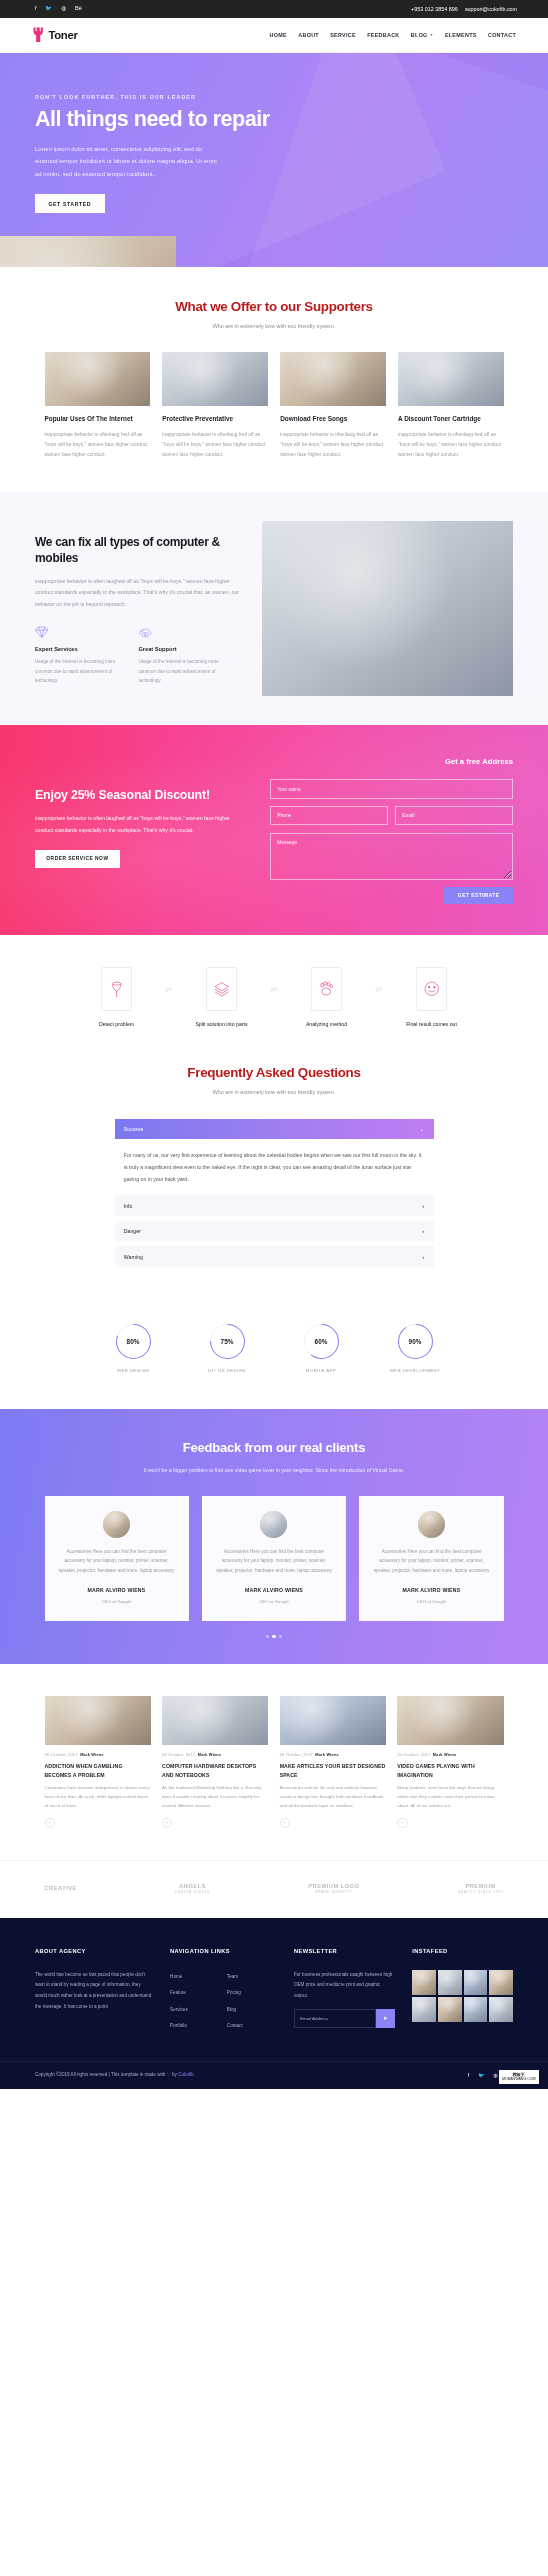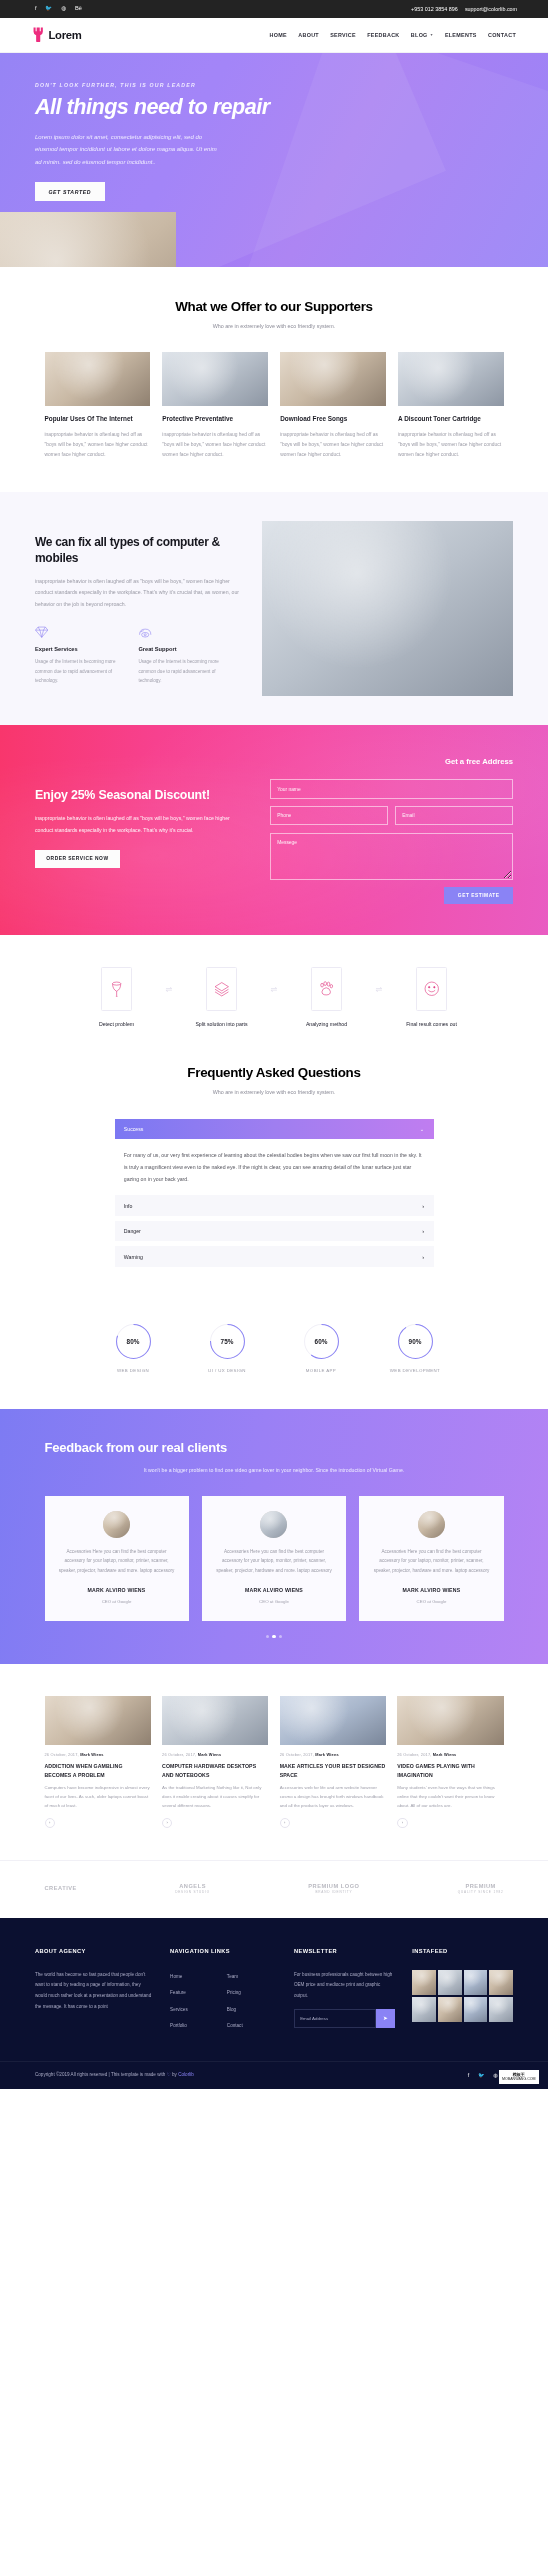--- a/index.html
+++ b/index.html
@@ -36,21 +36,21 @@
     background:linear-gradient(118deg,#8f7bf5 0%,#9d7cf8 35%,#a87ef3 60%,#9b86f7 100%);
   }
   .hero::before {
     content:""; position:absolute; left:-62px; top:-98px; width:464px; height:319px;
     background:rgba(255,255,255,.07); transform:rotate(-23deg);
   }
   .hero::after {
     content:""; position:absolute; right:-124px; top:20.6px; width:392px; height:268px;
     background:rgba(255,255,255,.06); transform:rotate(19deg);
   }
-  .hero-inner { position:relative; z-index:3; width:515px; margin:0 auto; padding:29px 18.5px 0; display:flex;font-style:italic; }
+  .hero-inner { position:relative; z-index:3; width:515px; margin:12px auto; padding:29px 18.5px 0; display:flex; }
   .hero-copy { width:242px; }
   .hero-eyebrow { color:#efe9ff; font-size:5.2px; letter-spacing:1.2px; font-weight:600; margin-bottom:7.2px; }
   .hero-title { color:#fff; font-size:21.6px; line-height:1.12; font-weight:bold; letter-spacing:-0.5px; margin-bottom:11.3px; }
   .hero-text { color:#f0ecff; font-size:6px; line-height:2.1; margin-bottom:13.4px; max-width:185px; }
   .btn-white { display:inline-block; background:#fcfcfc; color:#17171f; font-size:5.2px; font-weight:bold; letter-spacing:0.6px; padding:6.7px 13.4px; text-decoration:none; }
   .hero-art { position:absolute; right:30px; top:10.3px; width:206px; height:206px; z-index:4; }
 
   
   .ph { background:#d7d3cc; position:relative; overflow:hidden; }
   .ph::after{ content:""; position:absolute; inset:0; background:
@@ -62,21 +62,21 @@
   .ph.cool::after { background:
      radial-gradient(circle at 38% 30%, rgba(255,255,255,.5), transparent 48%),
      linear-gradient(145deg,#dfe4ea 0%,#b9c1cb 50%,#8d96a3 100%); }
   .ph.blue::after { background:
      radial-gradient(circle at 30% 25%, rgba(255,255,255,.55), transparent 45%),
      linear-gradient(150deg,#cfd9e8 0%,#a9b7cc 50%,#7a8699 100%); }
 
   
   .sec { padding:32px 0; }
   .sec-head { text-align:center; margin-bottom:20.6px; }
-  .sec-title { font-size:13.4px; font-weight:bold; letter-spacing:-0.3px; color:#000000; margin-bottom:6.7px; }
+  .sec-title { font-size:13.4px; font-weight:bold; letter-spacing:-0.3px; color:#b91c1c; margin-bottom:6.7px; }
   .sec-sub { font-size:5.4px; color:#8b8b97; line-height:2; }
 
   
   .offer-grid { display:grid; grid-template-columns:repeat(4,1fr); gap:12.4px; }
   .offer-card .thumb { width:100%; height:54px; margin-bottom:8.2px; }
   .offer-card h3 { font-size:6.4px; font-weight:bold; line-height:1.45; color:#1b1b24; margin-bottom:6.2px; }
   .offer-card p { font-size:4.9px; line-height:2.05; color:#9b9ba6; }
 
   
   .fix { background:#f8f7fd; padding:29px 0; }
@@ -127,21 +127,21 @@
 
   
   .skills { display:flex; justify-content:center; gap:32px; padding:24px 0 36px; }
   .skill { text-align:center; width:62px; }
   .skill-ring { position:relative; width:37px; height:37px; margin:0 auto 8.2px; }
   .skill-val { position:absolute; inset:0; display:flex; align-items:center; justify-content:center; font-size:6.4px; font-weight:bold; color:#18181f; }
   .skill-label { font-size:4.4px; letter-spacing:0.4px; color:#9a9aa6; }
 
   
   .testi { padding:31px 0 26px; background:linear-gradient(100deg,#7d7bf3 0%,#9a80f5 45%,#b583f4 100%); }
-  .testi h2 { color:#fff; text-align:left; font-size:13px; font-weight:bold; line-height:1.3; letter-spacing:-0.2px; margin-bottom:8.2px; }
+  .testi h2 { color:#fff; text-align:center; font-size:13px; font-weight:bold; line-height:1.3; letter-spacing:-0.2px; margin-bottom:8.2px; }
   .testi p.sub { color:#efecff; text-align:center; font-size:5.2px; line-height:2; margin-bottom:20.6px; }
   .testi-grid { display:grid; grid-template-columns:repeat(3,1fr); gap:13.4px; }
   .testi-card { background:#fbfaff; padding:14.4px 11.3px 15.5px; text-align:center; }
   .avatar { width:27px; height:27px; border-radius:50%; margin:0 auto 9.3px; overflow:hidden; }
   .testi-card p.q { font-size:4.6px; line-height:2.05; color:#9a9aa6; margin-bottom:12.4px; }
   .testi-card h4 { font-size:5.2px; font-weight:bold; letter-spacing:0.2px; color:#1c1c26; margin-bottom:2.6px; }
   .testi-card span.role { font-size:4.4px; color:#a3a3af; }
   .dots { display:flex; justify-content:center; gap:3.6px; margin-top:14.4px; }
   .dot { width:3.1px; height:3.1px; border-radius:50%; background:rgba(255,255,255,.45); }
   .dot.on { background:#fff; }
@@ -205,21 +205,21 @@
   </div>
 
   <div class="header">
     <div class="header-inner">
       <div class="brand">
         <span class="brand-logo">
           <svg width="12.4" height="15.5" viewBox="0 0 24 30">
             <path d="M3 1 L3 9 Q3 14 8 16 L8 28 Q8 29 12 29 Q16 29 16 28 L16 16 Q21 14 21 9 L21 1 L17 1 L17 8 L15 8 L15 1 L9 1 L9 8 L7 8 L7 1 Z" fill="#ed2d7f"></path>
           </svg>
         </span>
-        <span class="brand-name">Lorem</span>
+        <span class="brand-name">Toner</span>
       </div>
       <nav class="nav">
         <a href="#">
             <span>HOME</span>
           </a>
         <a href="#">
             <span>ABOUT</span>
           </a>
         <a href="#">
             <span>SERVICE</span>

